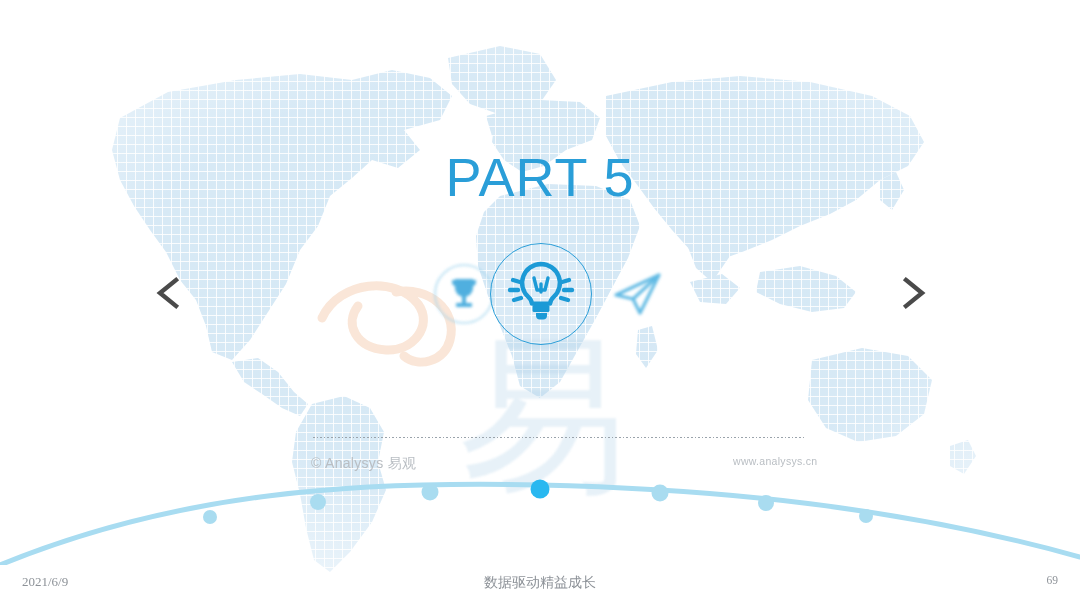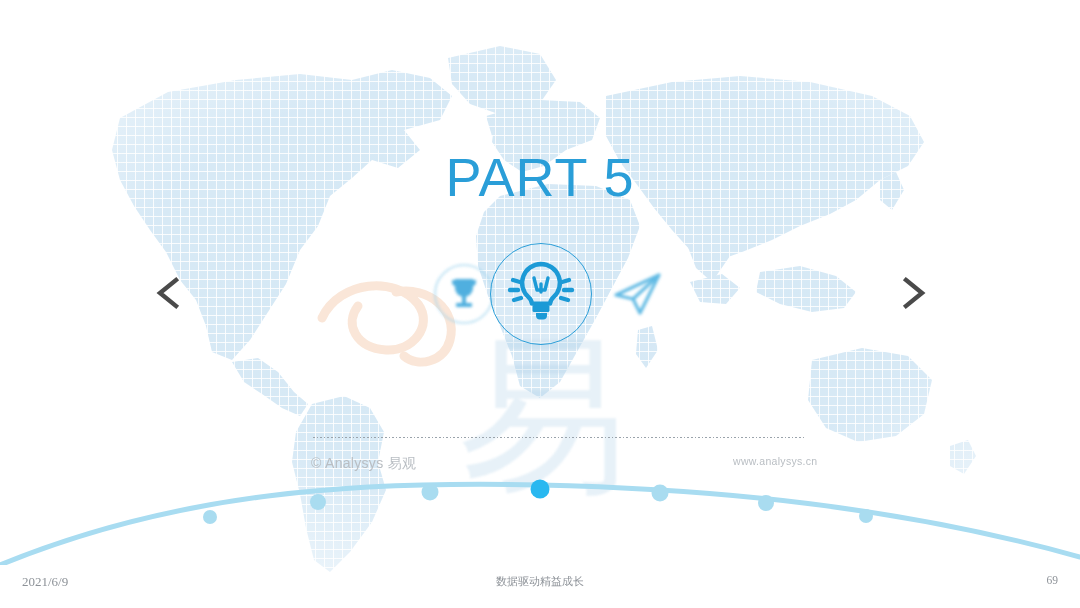--- a/index.html
+++ b/index.html
@@ -199,21 +199,21 @@
 
   
   #footer { position: absolute; left: 0; right: 0; bottom: 0; height: 46px; }
   #footer-date {
     position: absolute; left: 22px; top: 12px;
     font-size: 13px; color: #8d9298;
     font-family: "Liberation Serif", "DejaVu Serif", serif;
   }
   #footer-center {
     position: absolute; left: 0; right: 0; top: 12px;
-    text-align: center; font-size: 11px; color: #8d9298;
+    text-align: center; font-size: 14px; color: #8d9298;
     font-family: "DejaVu Sans", "Liberation Sans", sans-serif;
   }
   #footer-page {
     position: absolute; right: 22px; top: 12px;
     font-size: 11.5px; color: #8d9298;
     font-family: "Liberation Serif", "DejaVu Serif", serif;
   }
 </style>
 </head>
 <body>

